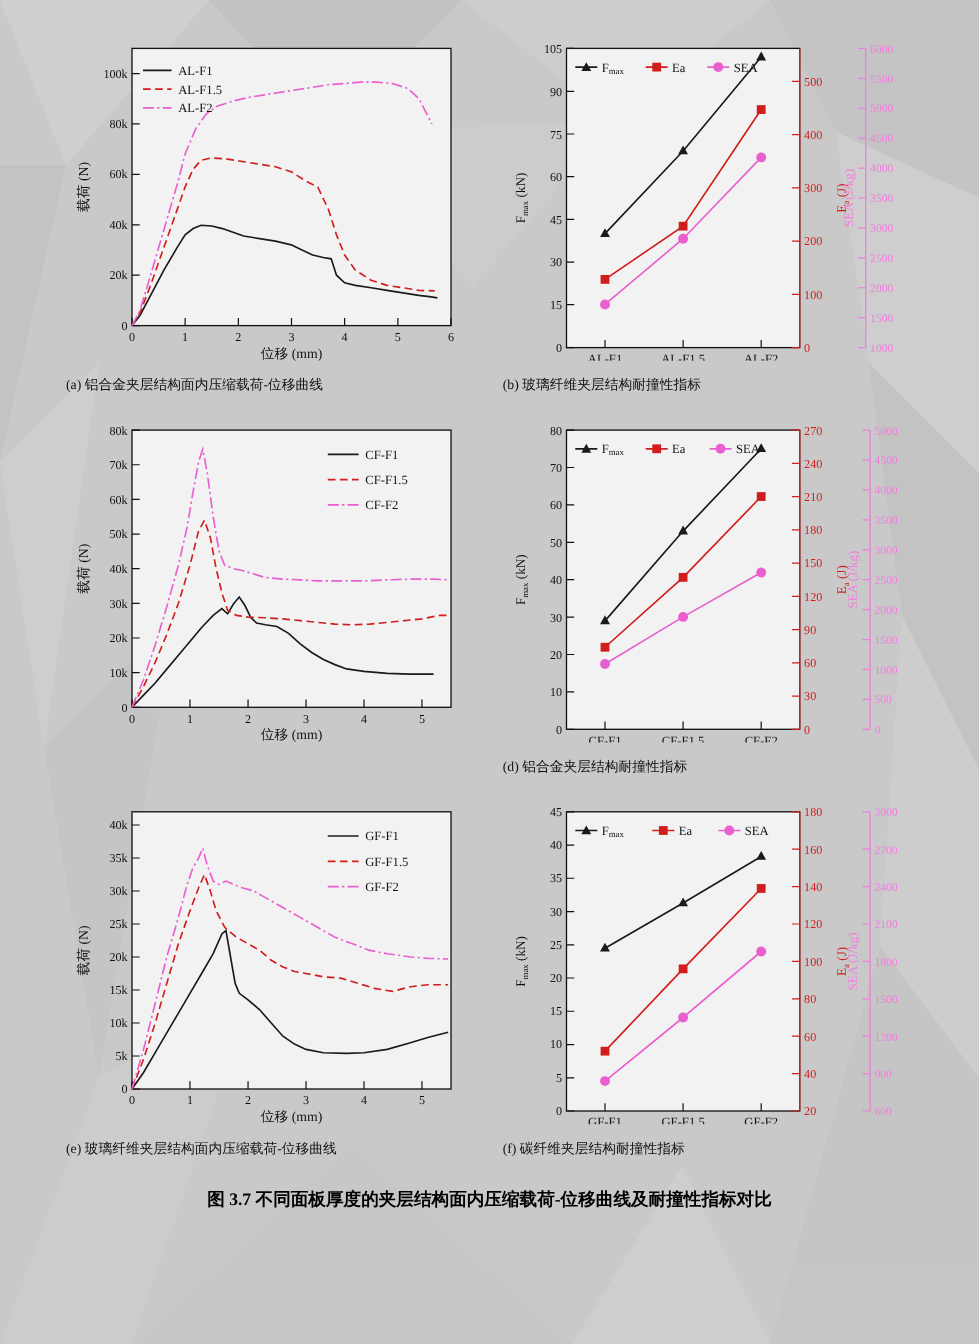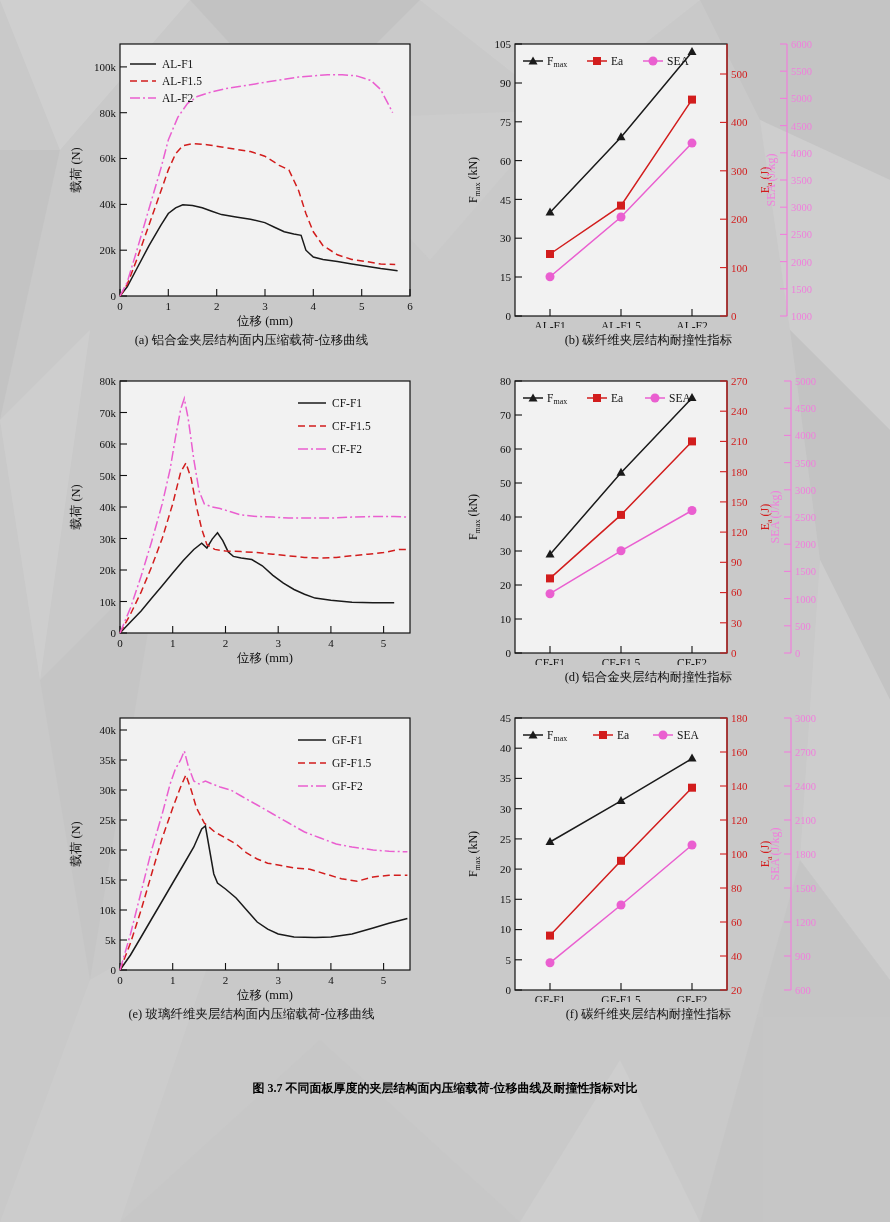--- a/index.html
+++ b/index.html
@@ -16,26 +16,26 @@
 
   .fig-grid{
     position:absolute;
     left:60px; top:28px; width:780px;
     display:flex;flex-direction:column;gap:16px;
   }
   .row{display:flex;gap:14px;}
   .cell{width:383px;}
   .plotbox{position:relative;width:383px;height:300px;}
   .caption{
-    text-align:center;font-size:12.5px;color:#111;margin-top:4px;
+    font-size:12.5px;color:#111;margin-top:14px;
     font-family:"Liberation Serif", serif;
   }
   .figtitle{
     position:absolute;left:0;right:0;top:1080px;
-    text-align:center;font-size:12px;font-weight:bold;color:#000;
+    text-align:center;font-size:16px;font-weight:bold;color:#000;
     font-family:"Liberation Serif", serif;
   }
   svg{display:block;}
   text{font-family:"Liberation Serif", serif;}
 </style>
 </head>
 <body>
 
 <svg class="bg-poly" width="890" height="1222" viewBox="0 0 890 1222">
   <rect width="890" height="1222" fill="#c9c9c9"></rect>
@@ -236,21 +236,21 @@
               <text x="90" y="37" font-size="11.5" fill="#111">F<tspan font-size="8" dy="2">max</tspan></text>
               <line x1="130" y1="33" x2="150" y2="33" stroke="#d21d1d" stroke-width="1.5"></line>
               <rect x="136" y="29" width="8" height="8" fill="#d21d1d"></rect>
               <text x="154" y="37" font-size="11.5" fill="#111">Ea</text>
               <line x1="186" y1="33" x2="206" y2="33" stroke="#ea5fd0" stroke-width="1.5"></line>
               <circle cx="196" cy="33" r="4.5" fill="#ea5fd0"></circle>
               <text x="210" y="37" font-size="11.5" fill="#111">SEA</text>
             </g>
           </svg>
         </div>
-        <div class="caption">(b) 碳纤维夹层结构耐撞性指标</div>
+        <div class="caption">(b) 玻璃纤维夹层结构耐撞性指标</div>
       </div>
     </div>
 
     <div class="row">
       <div class="cell">
         <div class="plotbox">
           <svg width="383" height="300" viewBox="0 0 383 300">
             <rect x="60" y="16" width="290" height="252" fill="#f2f2f2" stroke="#111" stroke-width="1.2"></rect>
             <g stroke="#111" stroke-width="1.1" fill="none">
               <line x1="60" y1="268" x2="67" y2="268"></line>

